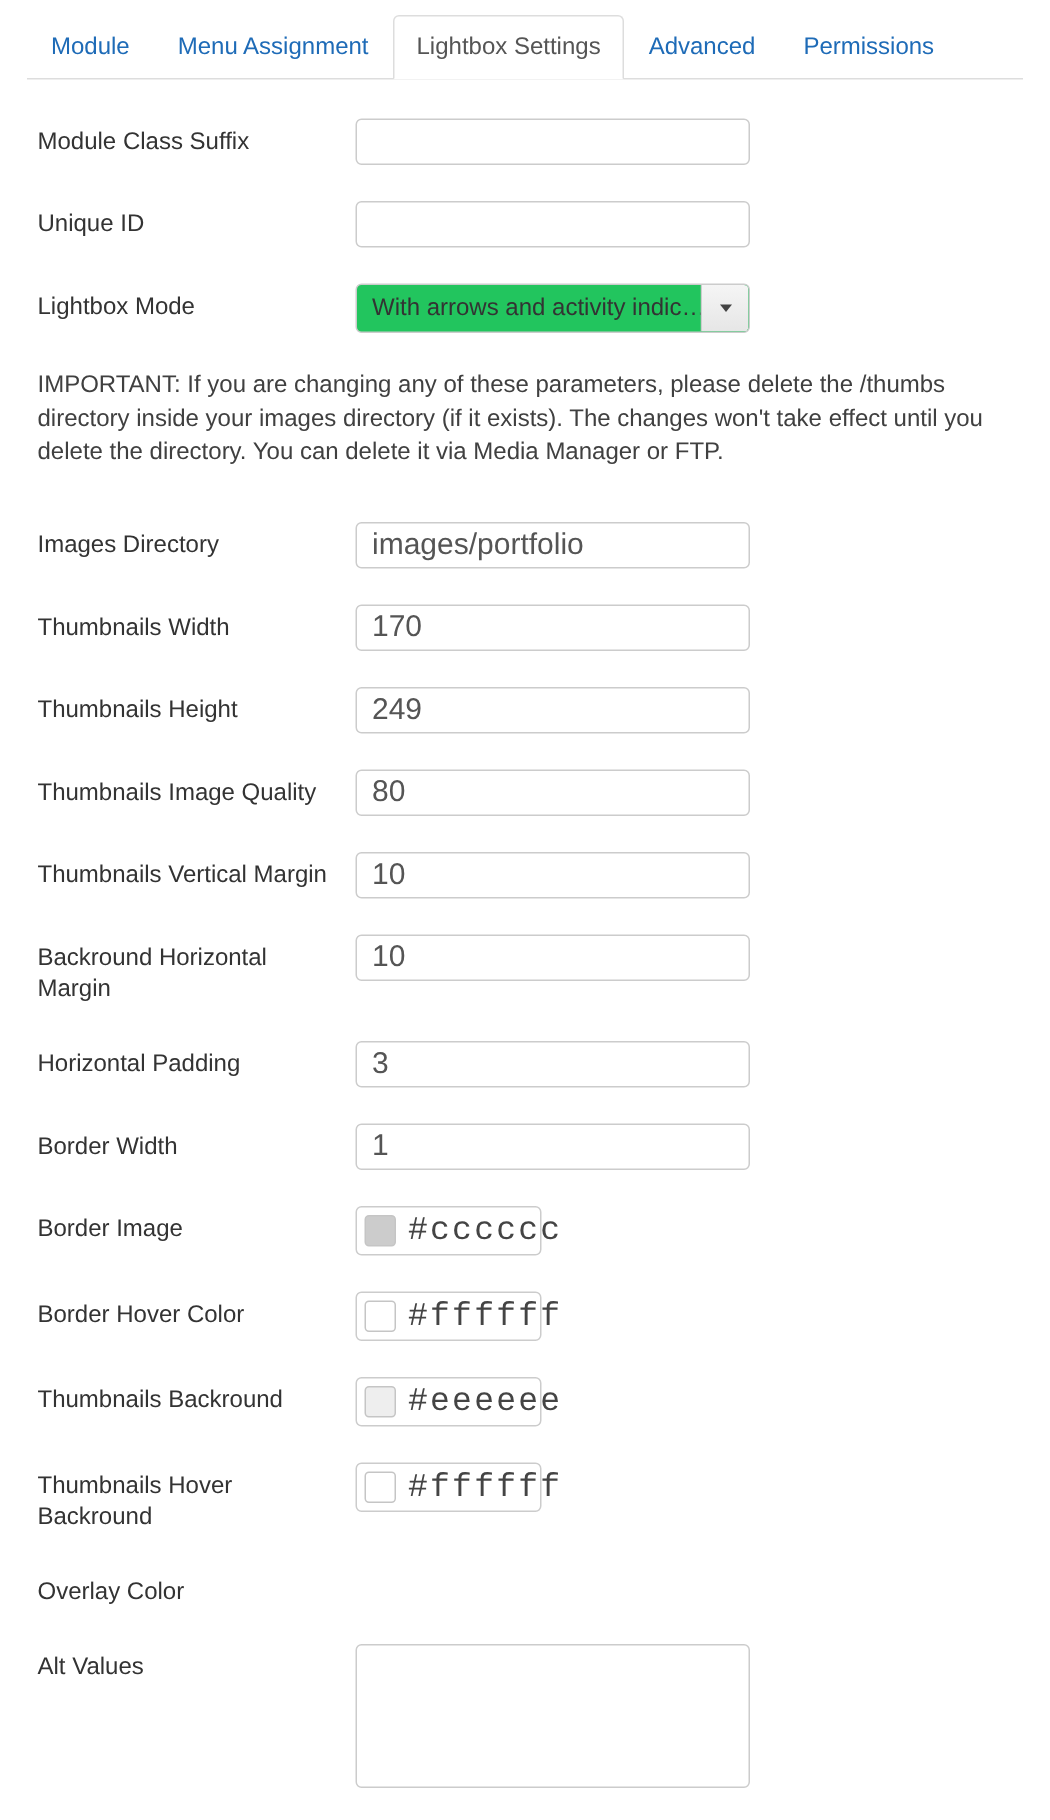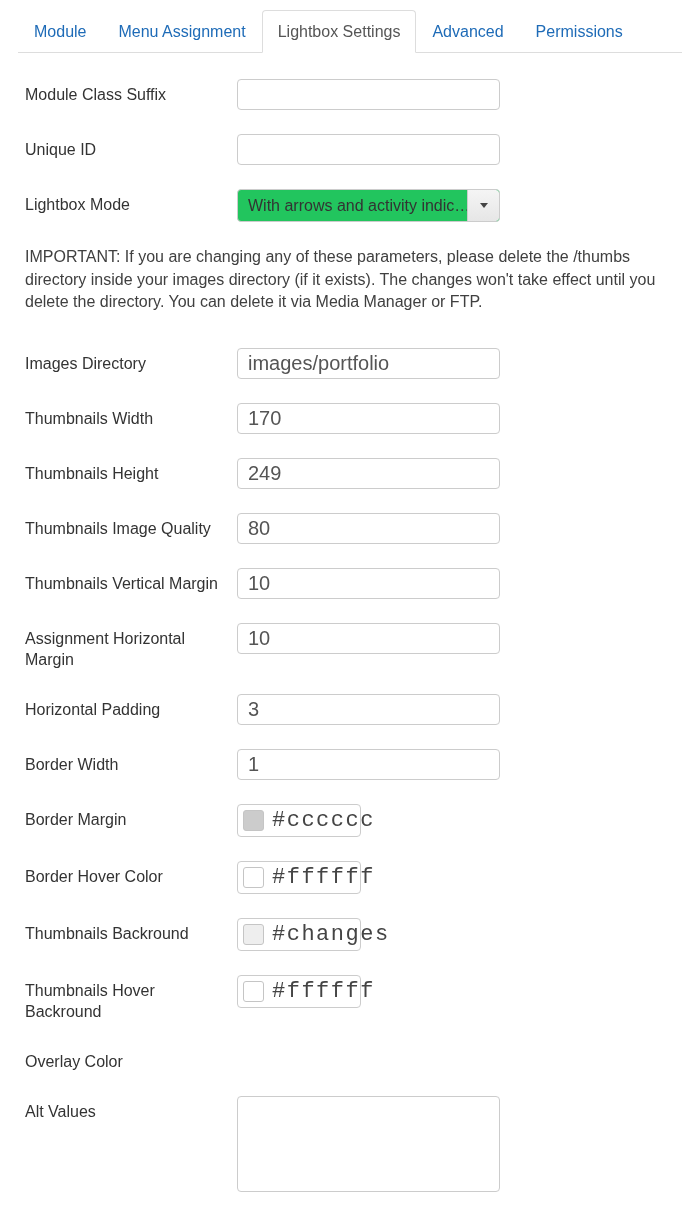--- a/index.html
+++ b/index.html
@@ -158,55 +158,55 @@
       <label class="lbl">Thumbnails Image Quality</label>
       <input class="txt" type="text" value="80" style="">
     </div>
 
     <div class="row">
       <label class="lbl">Thumbnails Vertical Margin</label>
       <input class="txt" type="text" value="10" style="">
     </div>
 
     <div class="row">
-      <label class="lbl">Assignment Horizontal Margin</label>
+      <label class="lbl">Backround Horizontal Margin</label>
       <input class="txt" type="text" value="10" style="">
     </div>
 
     <div class="row">
       <label class="lbl">Horizontal Padding</label>
       <input class="txt" type="text" value="3" style="">
     </div>
 
     <div class="row">
       <label class="lbl">Border Width</label>
       <input class="txt" type="text" value="1" style="">
     </div>
 
     <div class="row">
-      <label class="lbl">Border Margin</label>
+      <label class="lbl">Border Image</label>
       <div class="color-input">
         <span class="swatch" style="background: rgb(204, 204, 204);"></span>
         <span class="hex">#cccccc</span>
       </div>
     </div>
 
     <div class="row">
       <label class="lbl">Border Hover Color</label>
       <div class="color-input">
         <span class="swatch" style="background: rgb(255, 255, 255);"></span>
         <span class="hex">#ffffff</span>
       </div>
     </div>
 
     <div class="row">
       <label class="lbl">Thumbnails Backround</label>
       <div class="color-input">
         <span class="swatch" style="background: rgb(238, 238, 238);"></span>
-        <span class="hex">#changes</span>
+        <span class="hex">#eeeeee</span>
       </div>
     </div>
 
     <div class="row">
       <label class="lbl">Thumbnails Hover Backround</label>
       <div class="color-input">
         <span class="swatch" style="background: rgb(255, 255, 255);"></span>
         <span class="hex">#ffffff</span>
       </div>
     </div>

